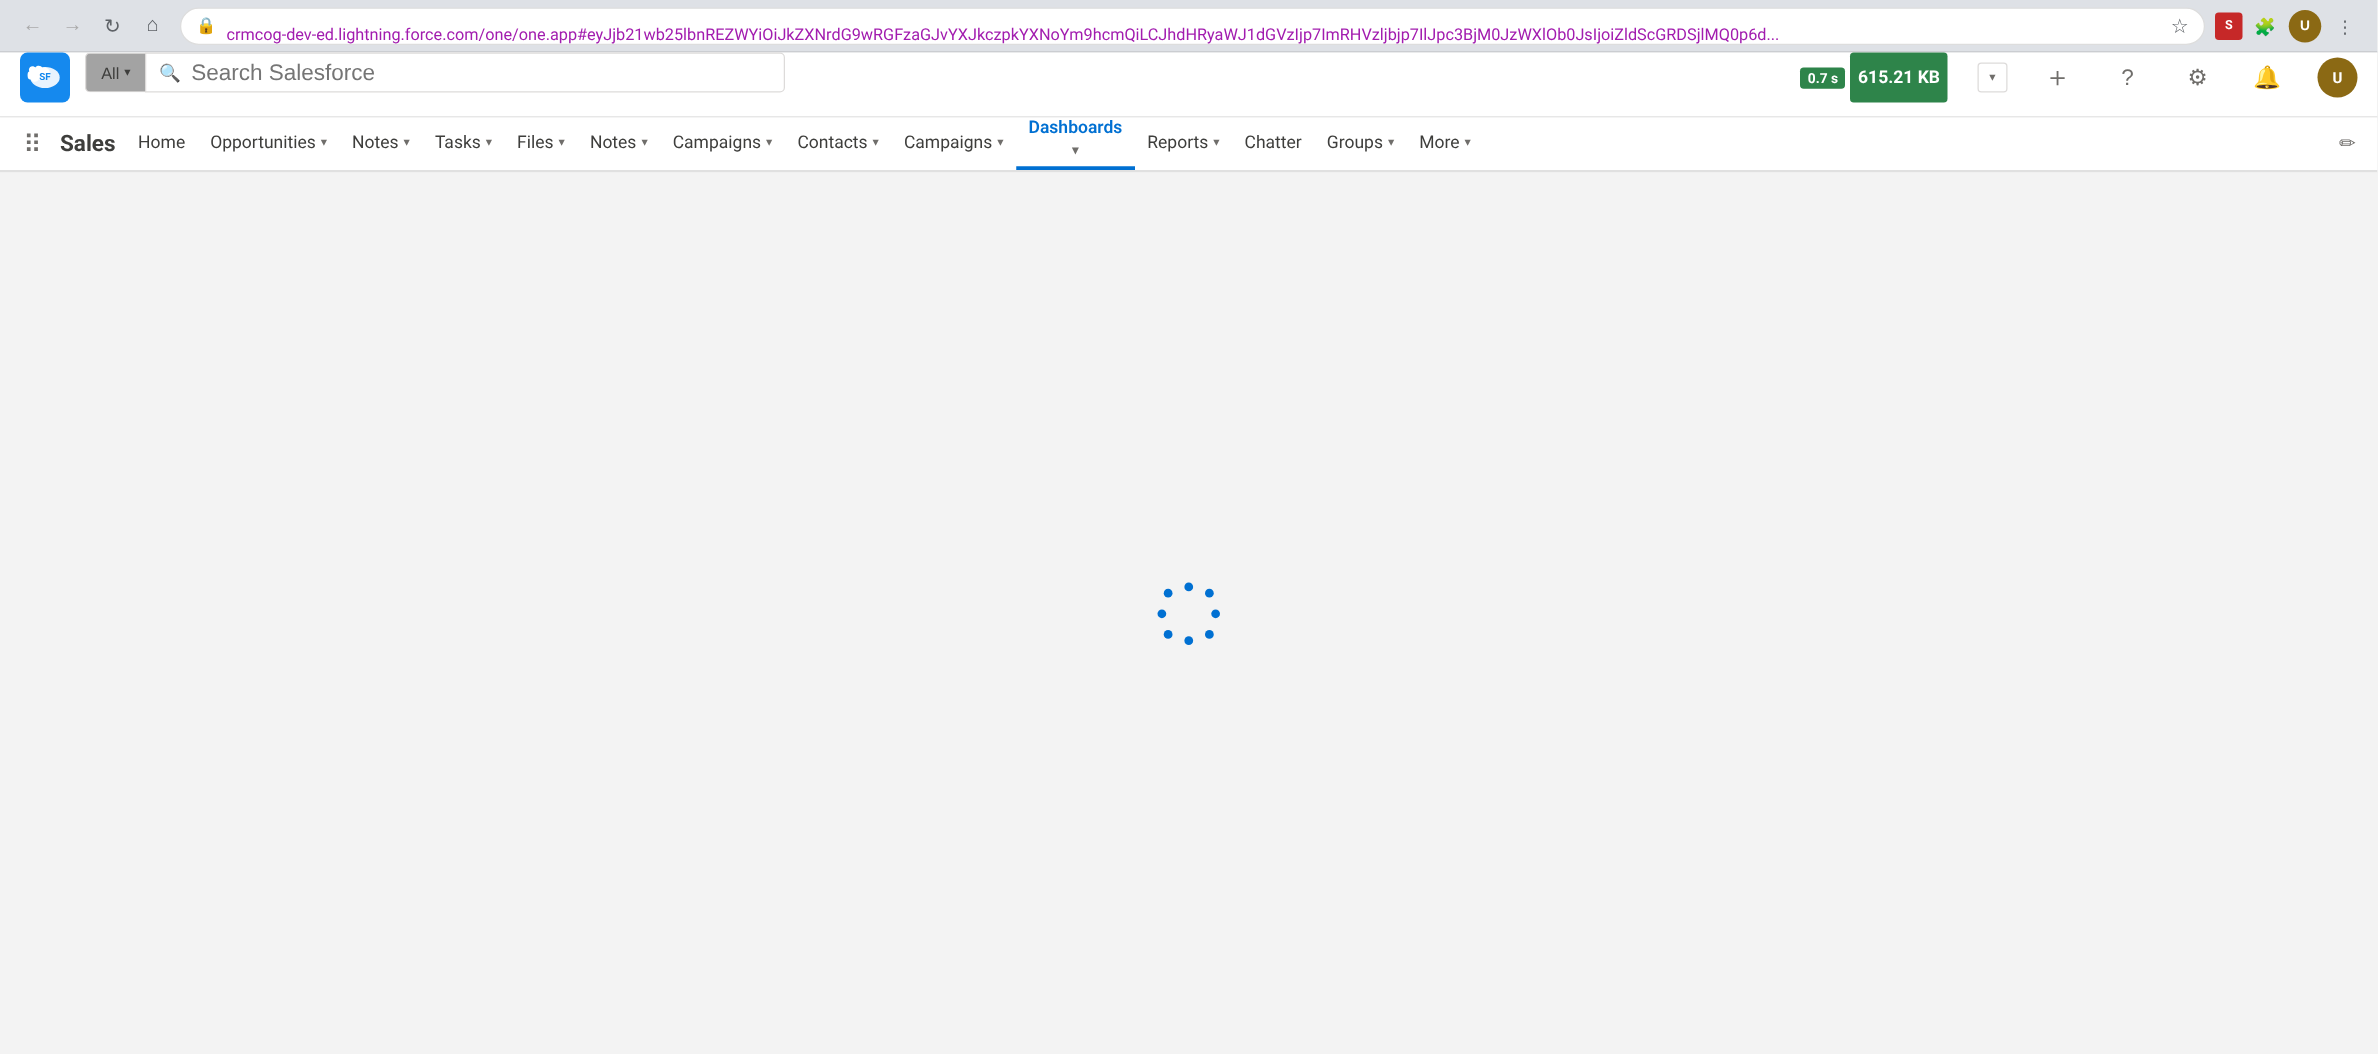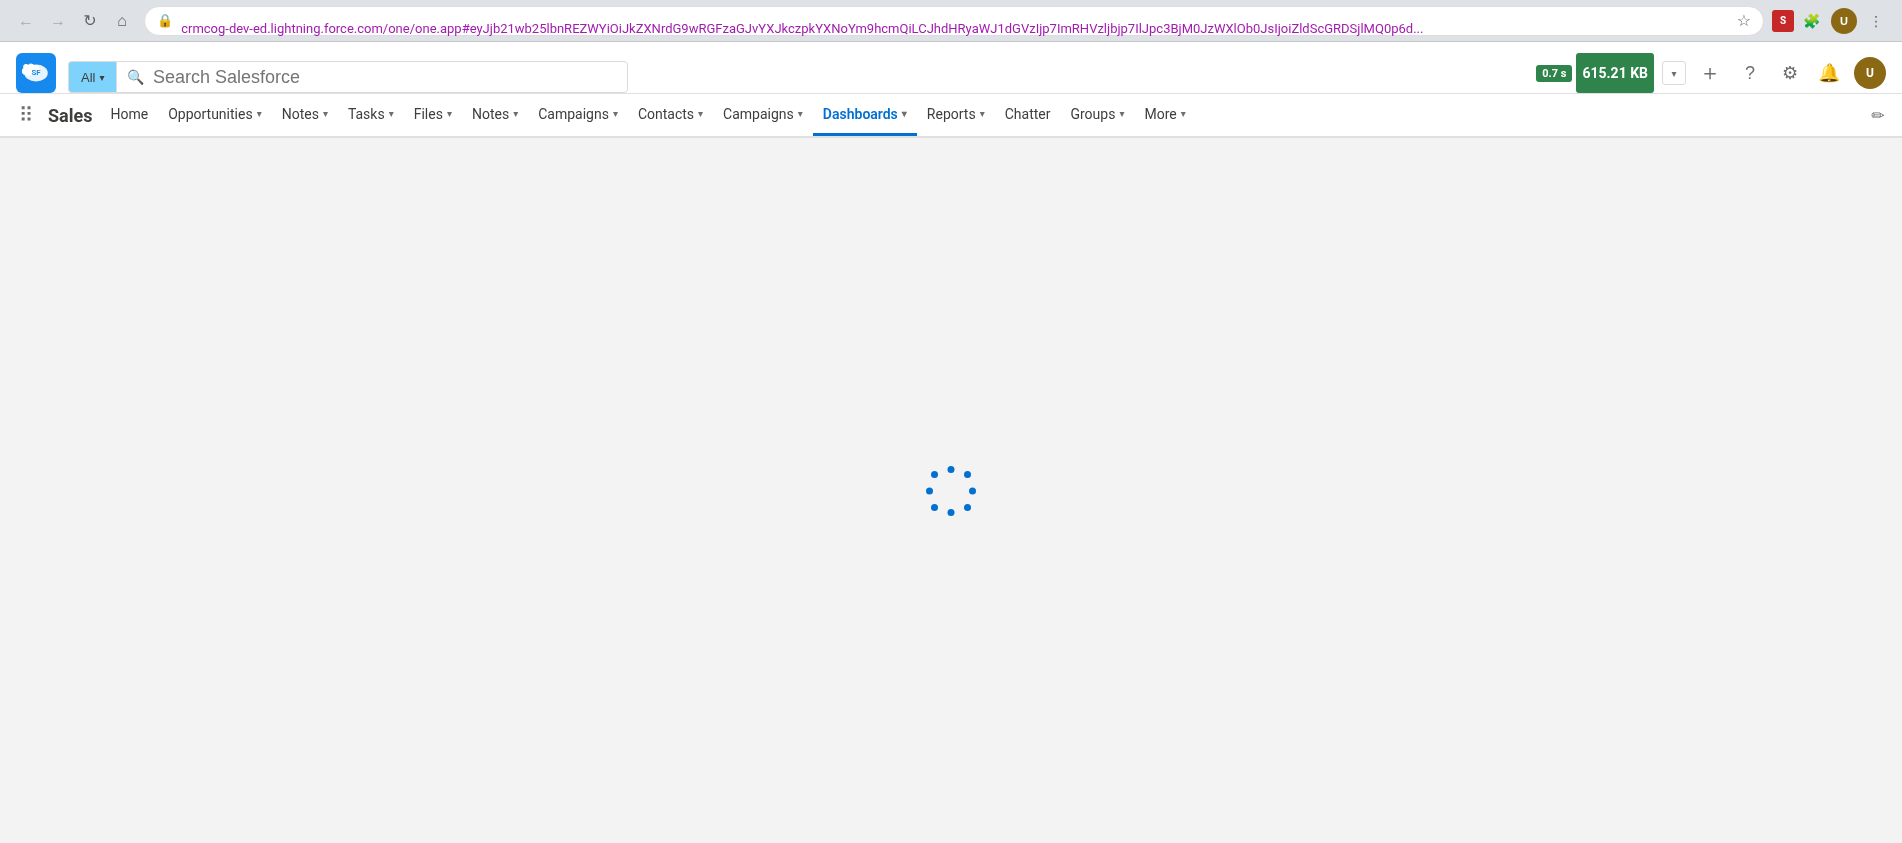--- a/index.html
+++ b/index.html
@@ -91,21 +91,21 @@
       display: flex;
       align-items: center;
       justify-content: center;
     }
 
     
     .sf-header {
       background: white;
       height: 52px;
       display: flex;
-      align-items: flex-end;
+      align-items: flex-start;
       padding: 0 16px;
       gap: 12px;
       border-bottom: 1px solid #e0e0e0;
       box-shadow: 0 2px 4px rgba(0,0,0,0.08);
     }
     .sf-logo {
       width: 40px;
       height: 40px;
       border-radius: 6px;
       background: #1589ee;
@@ -122,21 +122,21 @@
       align-items: center;
       gap: 0;
       max-width: 560px;
     }
     .search-filter-btn {
       height: 32px;
       padding: 0 12px;
       border: 1px solid #dddbda;
       border-right: none;
       border-radius: 4px 0 0 4px;
-      background: #7dd3fc;
+      background: #a3a3a3;
       font-size: 13px;
       color: #3e3e3c;
       cursor: pointer;
       display: flex;
       align-items: center;
       gap: 4px;
     }
     .search-input-wrapper {
       flex: 1;
       height: 32px;
@@ -154,21 +154,21 @@
       font-size: 18px;
       color: #3e3e3c;
       flex: 1;
       background: transparent;
     }
     .search-icon { color: #706e6b; font-size: 14px; }
 
     .sf-header-right {
       display: flex;
       align-items: center;
-      gap: 8px;
+      gap: 24px;
       margin-left: auto;
     }
     .perf-badge-time {
       background: #2e844a;
       color: white;
       font-size: 11px;
       font-weight: bold;
       padding: 2px 6px;
       border-radius: 3px;
     }
@@ -255,20 +255,21 @@
       white-space: nowrap;
       gap: 4px;
       position: relative;
       text-decoration: none;
       border-bottom: 3px solid transparent;
     }
     .nav-item.active {
       color: #0070d2;
       border-bottom: 3px solid #0070d2;
       font-weight: 600;
+      flex-direction: column;
     }
     .nav-item .chevron {
       font-size: 10px;
       color: #706e6b;
     }
     .nav-edit-btn {
       width: 32px;
       height: 32px;
       border: none;
       background: transparent;

